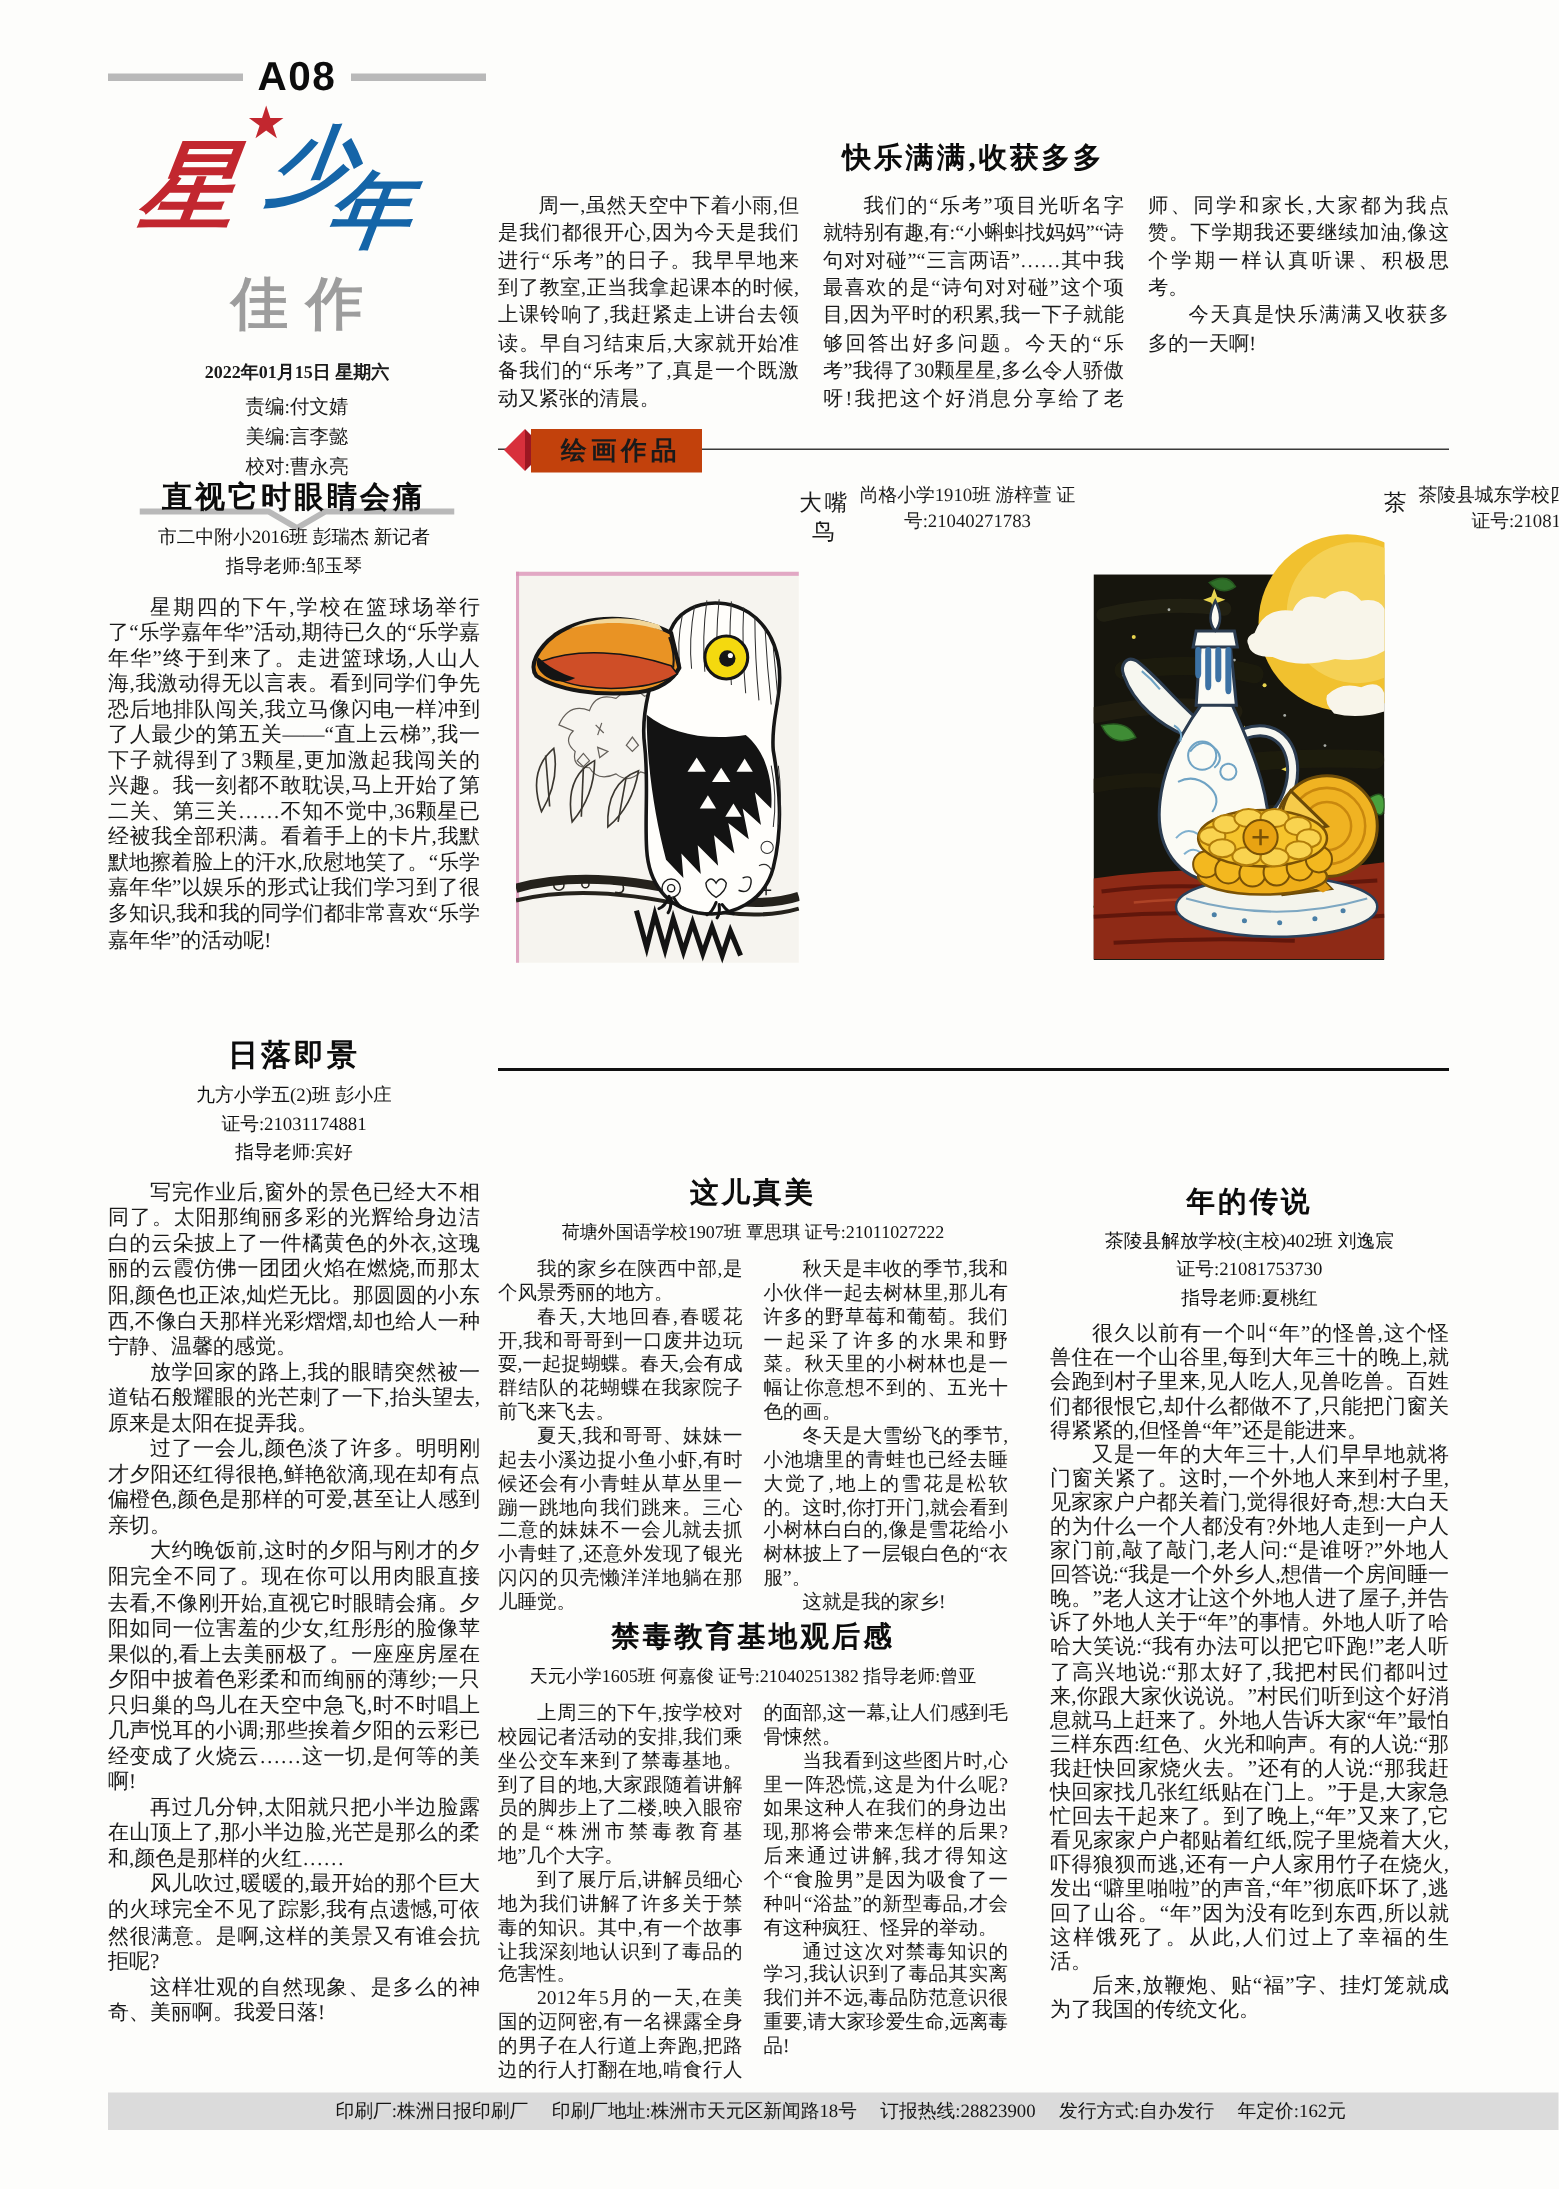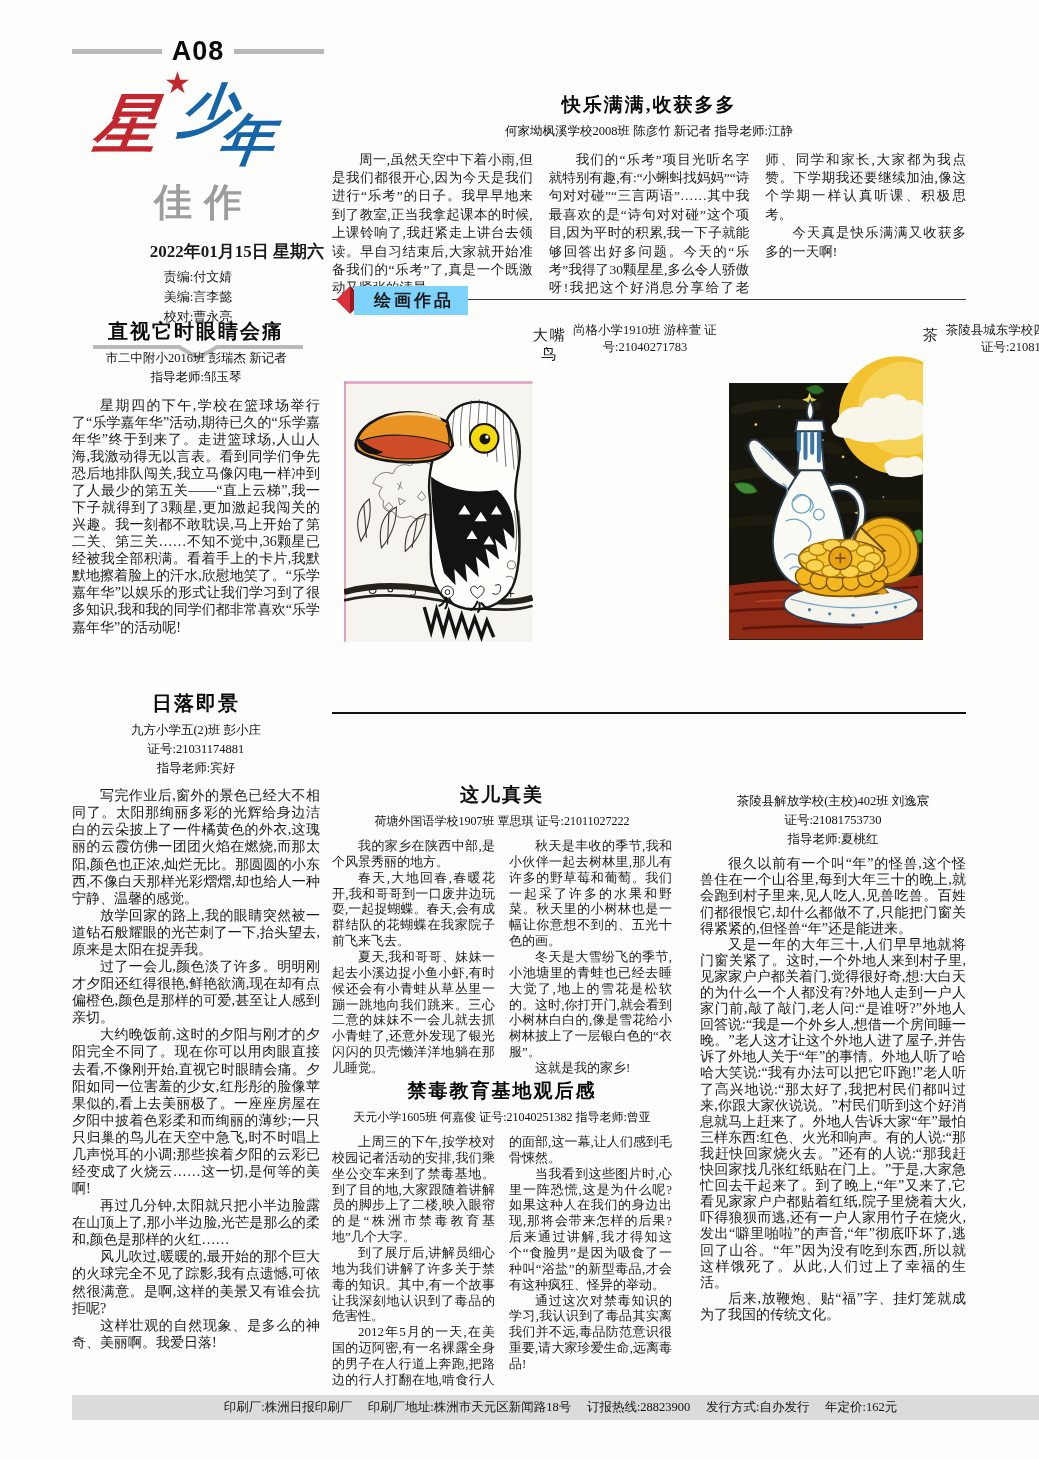--- a/index.html
+++ b/index.html
@@ -12,41 +12,41 @@
   .masthead{position:absolute;left:72px;top:36px;width:252px;}
   .mast-rule{display:flex;align-items:center;gap:10px;}
   .hbar{height:5px;background:#b9b9b9;flex:1;}
   .pagenum{font-family:"Liberation Sans","DejaVu Sans",sans-serif;font-weight:bold;font-size:27px;color:#0c0c0c;letter-spacing:1px;}
   .logo{position:relative;height:92px;margin-top:8px;font-family:"Liberation Sans","DejaVu Sans",sans-serif;font-weight:bold;font-style:italic;}
   .logo-xing{position:absolute;left:22px;top:6px;font-size:64px;color:#c2272f;transform:skewX(-8deg);}
   .logo-star-glyph{position:absolute;left:92px;top:-10px;font-size:30px;color:#c2272f;font-style:normal;}
   .logo-shao{position:absolute;left:108px;top:-2px;font-size:56px;color:#1565a8;transform:skewX(-8deg);}
   .logo-nian{position:absolute;left:146px;top:28px;font-size:56px;color:#1565a8;transform:skewX(-8deg);}
   .logo-sub{margin-top:10px;text-align:center;font-size:38px;font-weight:bold;color:#9d9d9d;letter-spacing:12px;padding-left:12px;}
-  .mast-date{margin-top:12px;text-align:right;font-size:17px;font-weight:bold;}
+  .mast-date{margin-top:12px;text-align:center;font-size:12px;font-weight:bold;}
   .mast-staff{margin-top:4px;text-align:center;font-size:13px;line-height:1.55;}
   .mast-bracket{display:block;margin:16px auto 0 auto;}
   
   .art-title{font-size:20px;font-weight:bold;text-align:center;letter-spacing:2px;color:#0c0c0c;}
   .art-title.small{font-size:19px;}
   .byline{font-size:12.5px;text-align:center;line-height:1.5;margin-top:4px;color:#111;}
   .bodytext p{margin:0;text-indent:2em;text-align:justify;}
   
   .top-article{position:absolute;left:332px;top:92px;width:634px;}
   .top-article .bodytext{margin-top:10px;column-count:3;column-gap:16px;font-size:13.5px;line-height:1.36;}
   
   .left1{position:absolute;left:72px;top:318px;width:248px;}
   .left2{position:absolute;left:72px;top:690px;width:248px;}
   .leftcol .bodytext{margin-top:10px;font-size:14px;line-height:1.22;}
   
   .paintings{position:absolute;left:332px;top:286px;width:634px;}
   .paint-header{position:relative;height:28px;}
   .paint-header .rule{position:absolute;left:0;right:0;top:13px;height:1px;background:#3a3a3a;}
   .paint-header .diamond{position:absolute;left:2px;top:-2px;}
-  .paint-label{position:absolute;left:22px;top:0;background:#7dd3fc;padding:3px 14px 3px 20px;font-size:17px;font-weight:bold;letter-spacing:3px;}
+  .paint-label{position:absolute;left:22px;top:0;background:#c2410c;padding:3px 14px 3px 20px;font-size:17px;font-weight:bold;letter-spacing:3px;}
   .paint-row{display:flex;gap:6px;padding-left:12px;margin-top:6px;}
   .figure{display:flex;}
   .fig-title{text-align:center;font-size:15px;margin-top:6px;letter-spacing:2px;}
   .fig-byline{text-align:center;font-size:12.5px;margin-top:2px;}
   .paint-bottomrule{height:2px;background:#111;margin-top:9px;}
   
   .center1{position:absolute;left:332px;top:782px;width:340px;}
   .center2{position:absolute;left:332px;top:1078px;width:340px;}
   .centercol .byline{font-size:12px;}
   .centercol .bodytext{margin-top:8px;column-count:2;column-gap:14px;font-size:13px;line-height:1.22;}
@@ -79,21 +79,20 @@
     <div>美编:言李懿</div>
     <div>校对:曹永亮</div>
   </div>
   <svg class="mast-bracket" width="210" height="18" viewBox="0 0 210 18">
     <polyline points="0,4 86,4 105,15 124,4 210,4" fill="none" stroke="#b9b9b9" stroke-width="4"></polyline>
   </svg>
 </div>
 
 <div class="top-article">
   <div class="art-title small">快乐满满,收获多多</div>
-  <div class="byline">何家坳枫溪学校2008班 陈彦竹 新记者 指导老师:江静</div>
   <div class="bodytext">
     <p>周一,虽然天空中下着小雨,但是我们都很开心,因为今天是我们进行“乐考”的日子。我早早地来到了教室,正当我拿起课本的时候,上课铃响了,我赶紧走上讲台去领读。早自习结束后,大家就开始准备我们的“乐考”了,真是一个既激动又紧张的清晨。</p>
     <p>我们的“乐考”项目光听名字就特别有趣,有:“小蝌蚪找妈妈”“诗句对对碰”“三言两语”……其中我最喜欢的是“诗句对对碰”这个项目,因为平时的积累,我一下子就能够回答出好多问题。今天的“乐考”我得了30颗星星,多么令人骄傲呀!我把这个好消息分享给了老师、同学和家长,大家都为我点赞。下学期我还要继续加油,像这个学期一样认真听课、积极思考。</p>
     <p>今天真是快乐满满又收获多多的一天啊!</p>
   </div>
 </div>
 
 <div class="left1 leftcol">
   <div class="art-title">直视它时眼睛会痛</div>
   <div class="byline">
@@ -354,20 +353,21 @@
   <div class="bodytext">
     <p>上周三的下午,按学校对校园记者活动的安排,我们乘坐公交车来到了禁毒基地。到了目的地,大家跟随着讲解员的脚步上了二楼,映入眼帘的是“株洲市禁毒教育基地”几个大字。</p>
     <p>到了展厅后,讲解员细心地为我们讲解了许多关于禁毒的知识。其中,有一个故事让我深刻地认识到了毒品的危害性。</p>
     <p>2012年5月的一天,在美国的迈阿密,有一名裸露全身的男子在人行道上奔跑,把路边的行人打翻在地,啃食行人的面部,这一幕,让人们感到毛骨悚然。</p>
     <p>当我看到这些图片时,心里一阵恐慌,这是为什么呢?如果这种人在我们的身边出现,那将会带来怎样的后果?后来通过讲解,我才得知这个“食脸男”是因为吸食了一种叫“浴盐”的新型毒品,才会有这种疯狂、怪异的举动。</p>
     <p>通过这次对禁毒知识的学习,我认识到了毒品其实离我们并不远,毒品防范意识很重要,请大家珍爱生命,远离毒品!</p>
   </div>
 </div>
 
 <div class="rightart">
+  <div class="art-title small">年的传说</div>
   <div class="byline">
     <div>茶陵县解放学校(主校)402班 刘逸宸</div>
     <div>证号:21081753730</div>
     <div>指导老师:夏桃红</div>
   </div>
   <div class="bodytext">
     <p>很久以前有一个叫“年”的怪兽,这个怪兽住在一个山谷里,每到大年三十的晚上,就会跑到村子里来,见人吃人,见兽吃兽。百姓们都很恨它,却什么都做不了,只能把门窗关得紧紧的,但怪兽“年”还是能进来。</p>
     <p>又是一年的大年三十,人们早早地就将门窗关紧了。这时,一个外地人来到村子里,见家家户户都关着门,觉得很好奇,想:大白天的为什么一个人都没有?外地人走到一户人家门前,敲了敲门,老人问:“是谁呀?”外地人回答说:“我是一个外乡人,想借一个房间睡一晚。”老人这才让这个外地人进了屋子,并告诉了外地人关于“年”的事情。外地人听了哈哈大笑说:“我有办法可以把它吓跑!”老人听了高兴地说:“那太好了,我把村民们都叫过来,你跟大家伙说说。”村民们听到这个好消息就马上赶来了。外地人告诉大家“年”最怕三样东西:红色、火光和响声。有的人说:“那我赶快回家烧火去。”还有的人说:“那我赶快回家找几张红纸贴在门上。”于是,大家急忙回去干起来了。到了晚上,“年”又来了,它看见家家户户都贴着红纸,院子里烧着大火,吓得狼狈而逃,还有一户人家用竹子在烧火,发出“噼里啪啦”的声音,“年”彻底吓坏了,逃回了山谷。“年”因为没有吃到东西,所以就这样饿死了。从此,人们过上了幸福的生活。</p>
     <p>后来,放鞭炮、贴“福”字、挂灯笼就成为了我国的传统文化。</p>
   </div>

